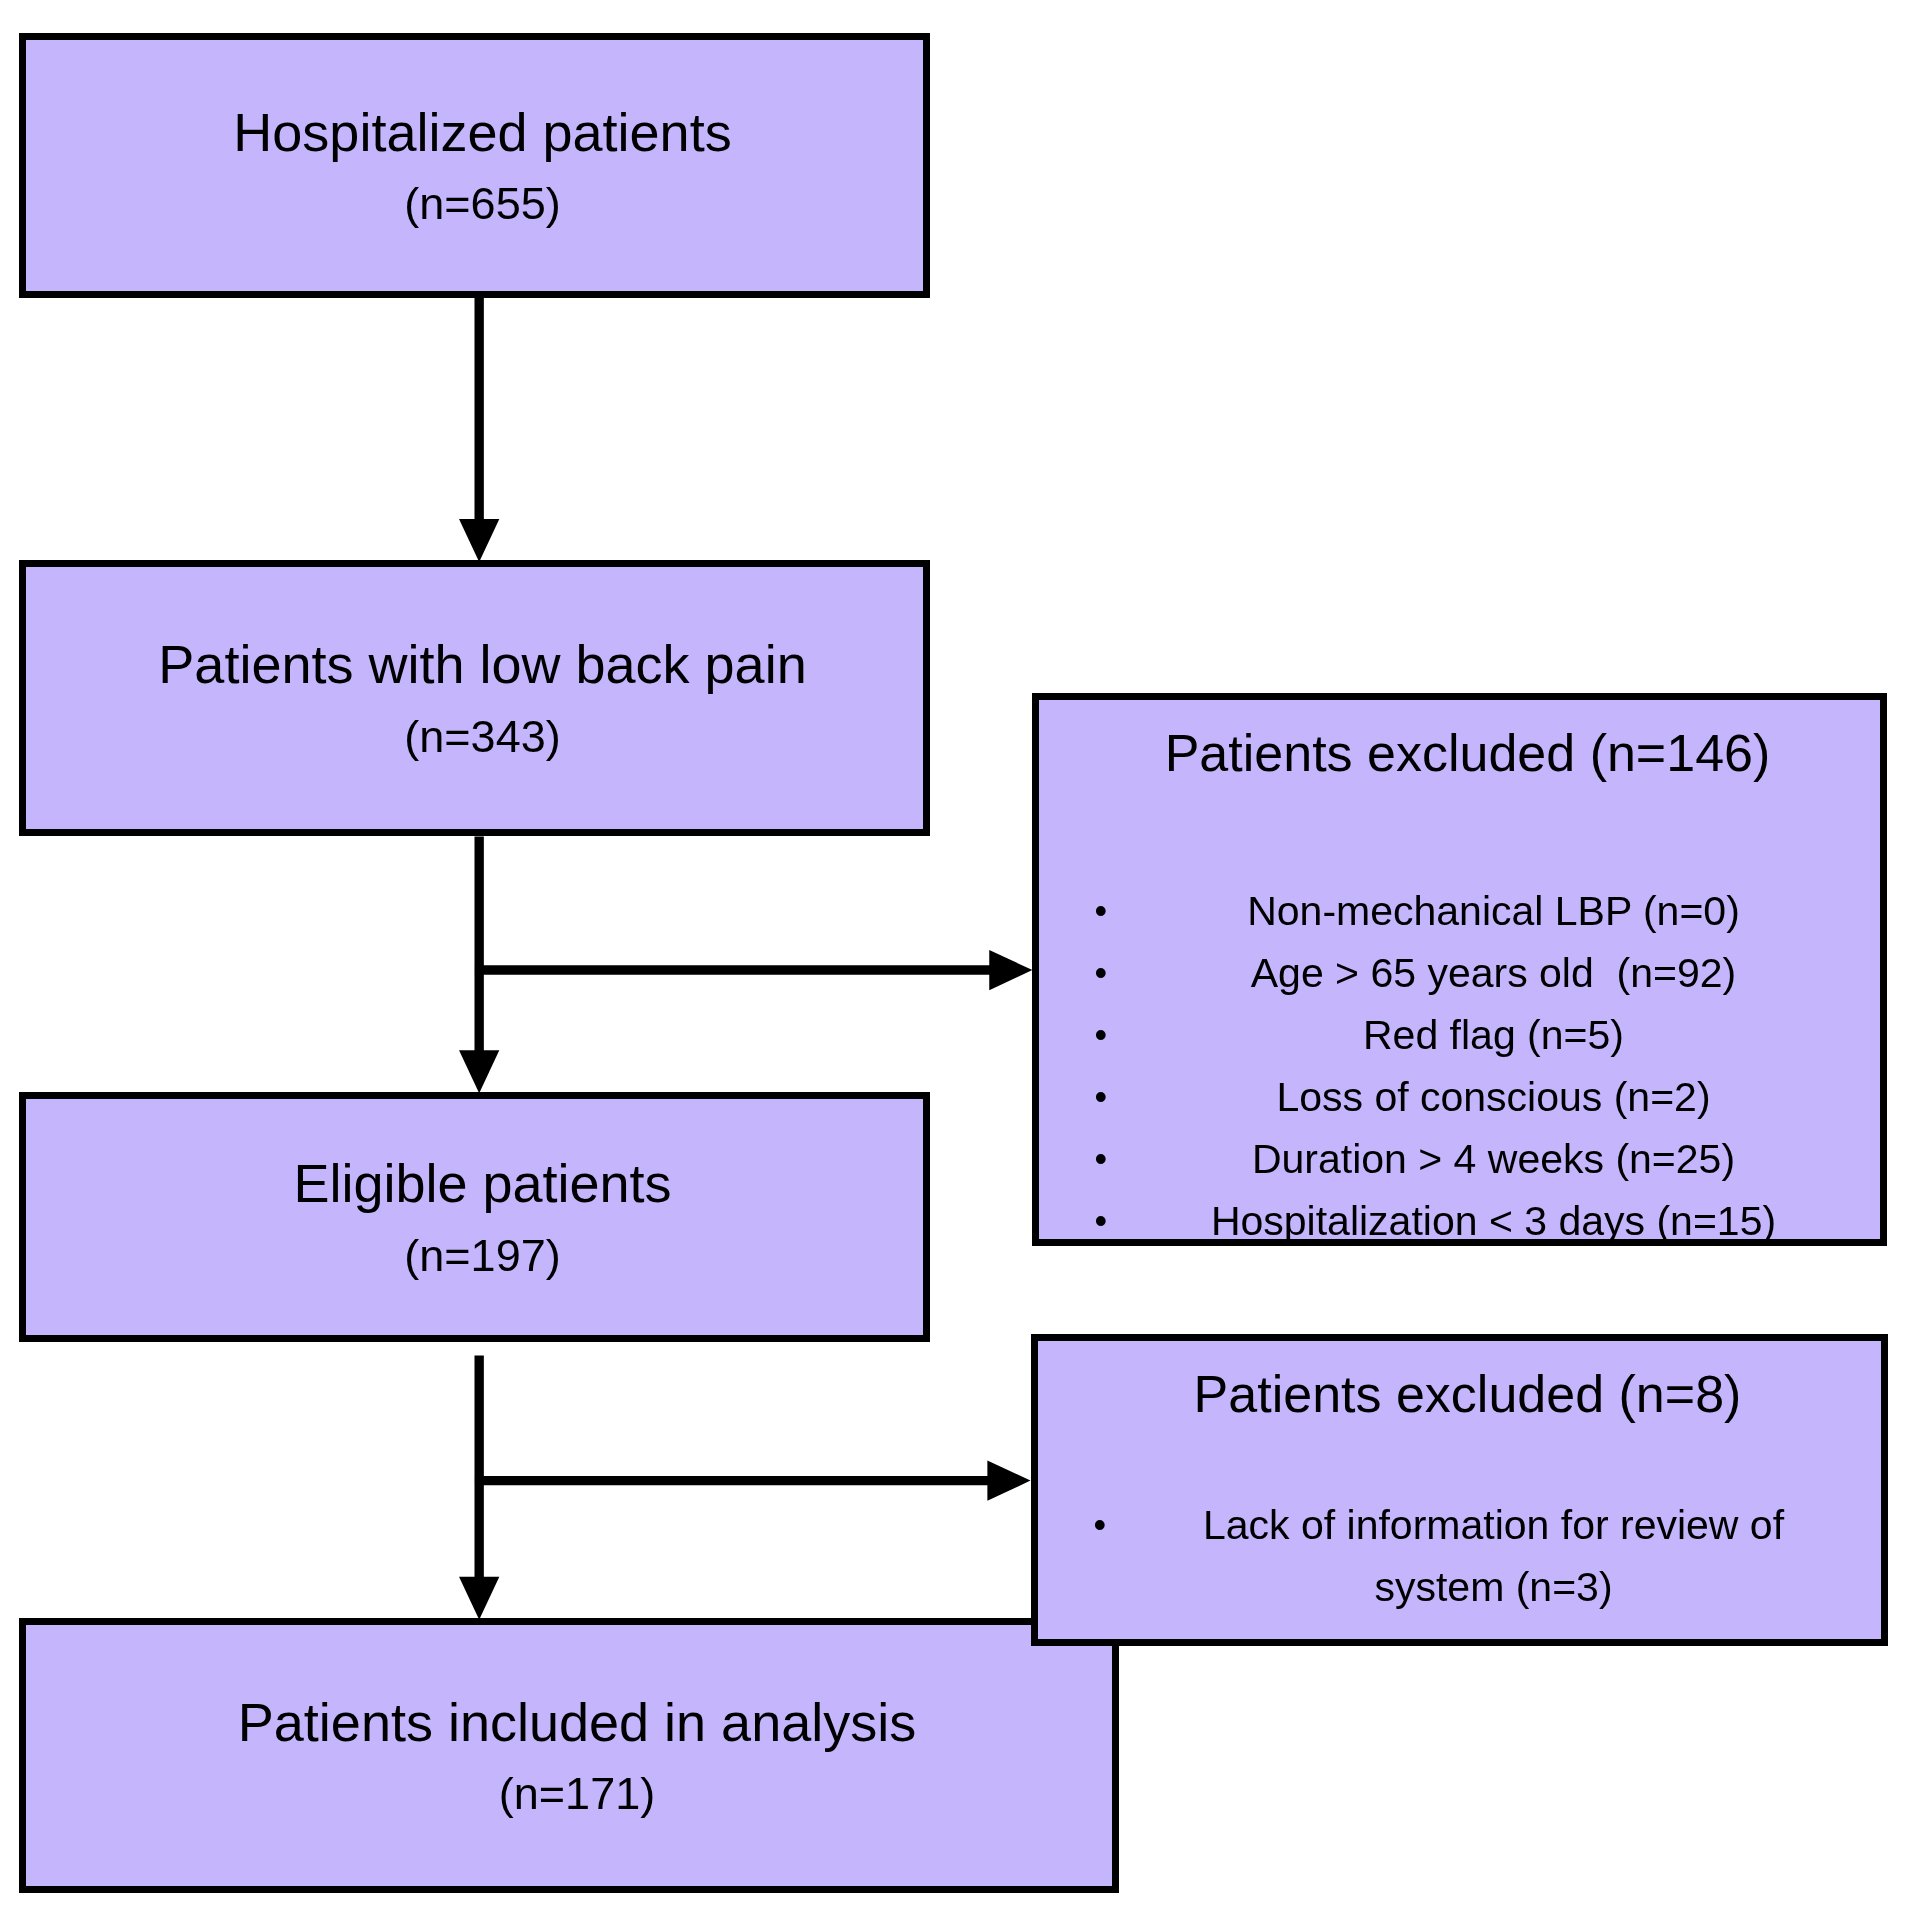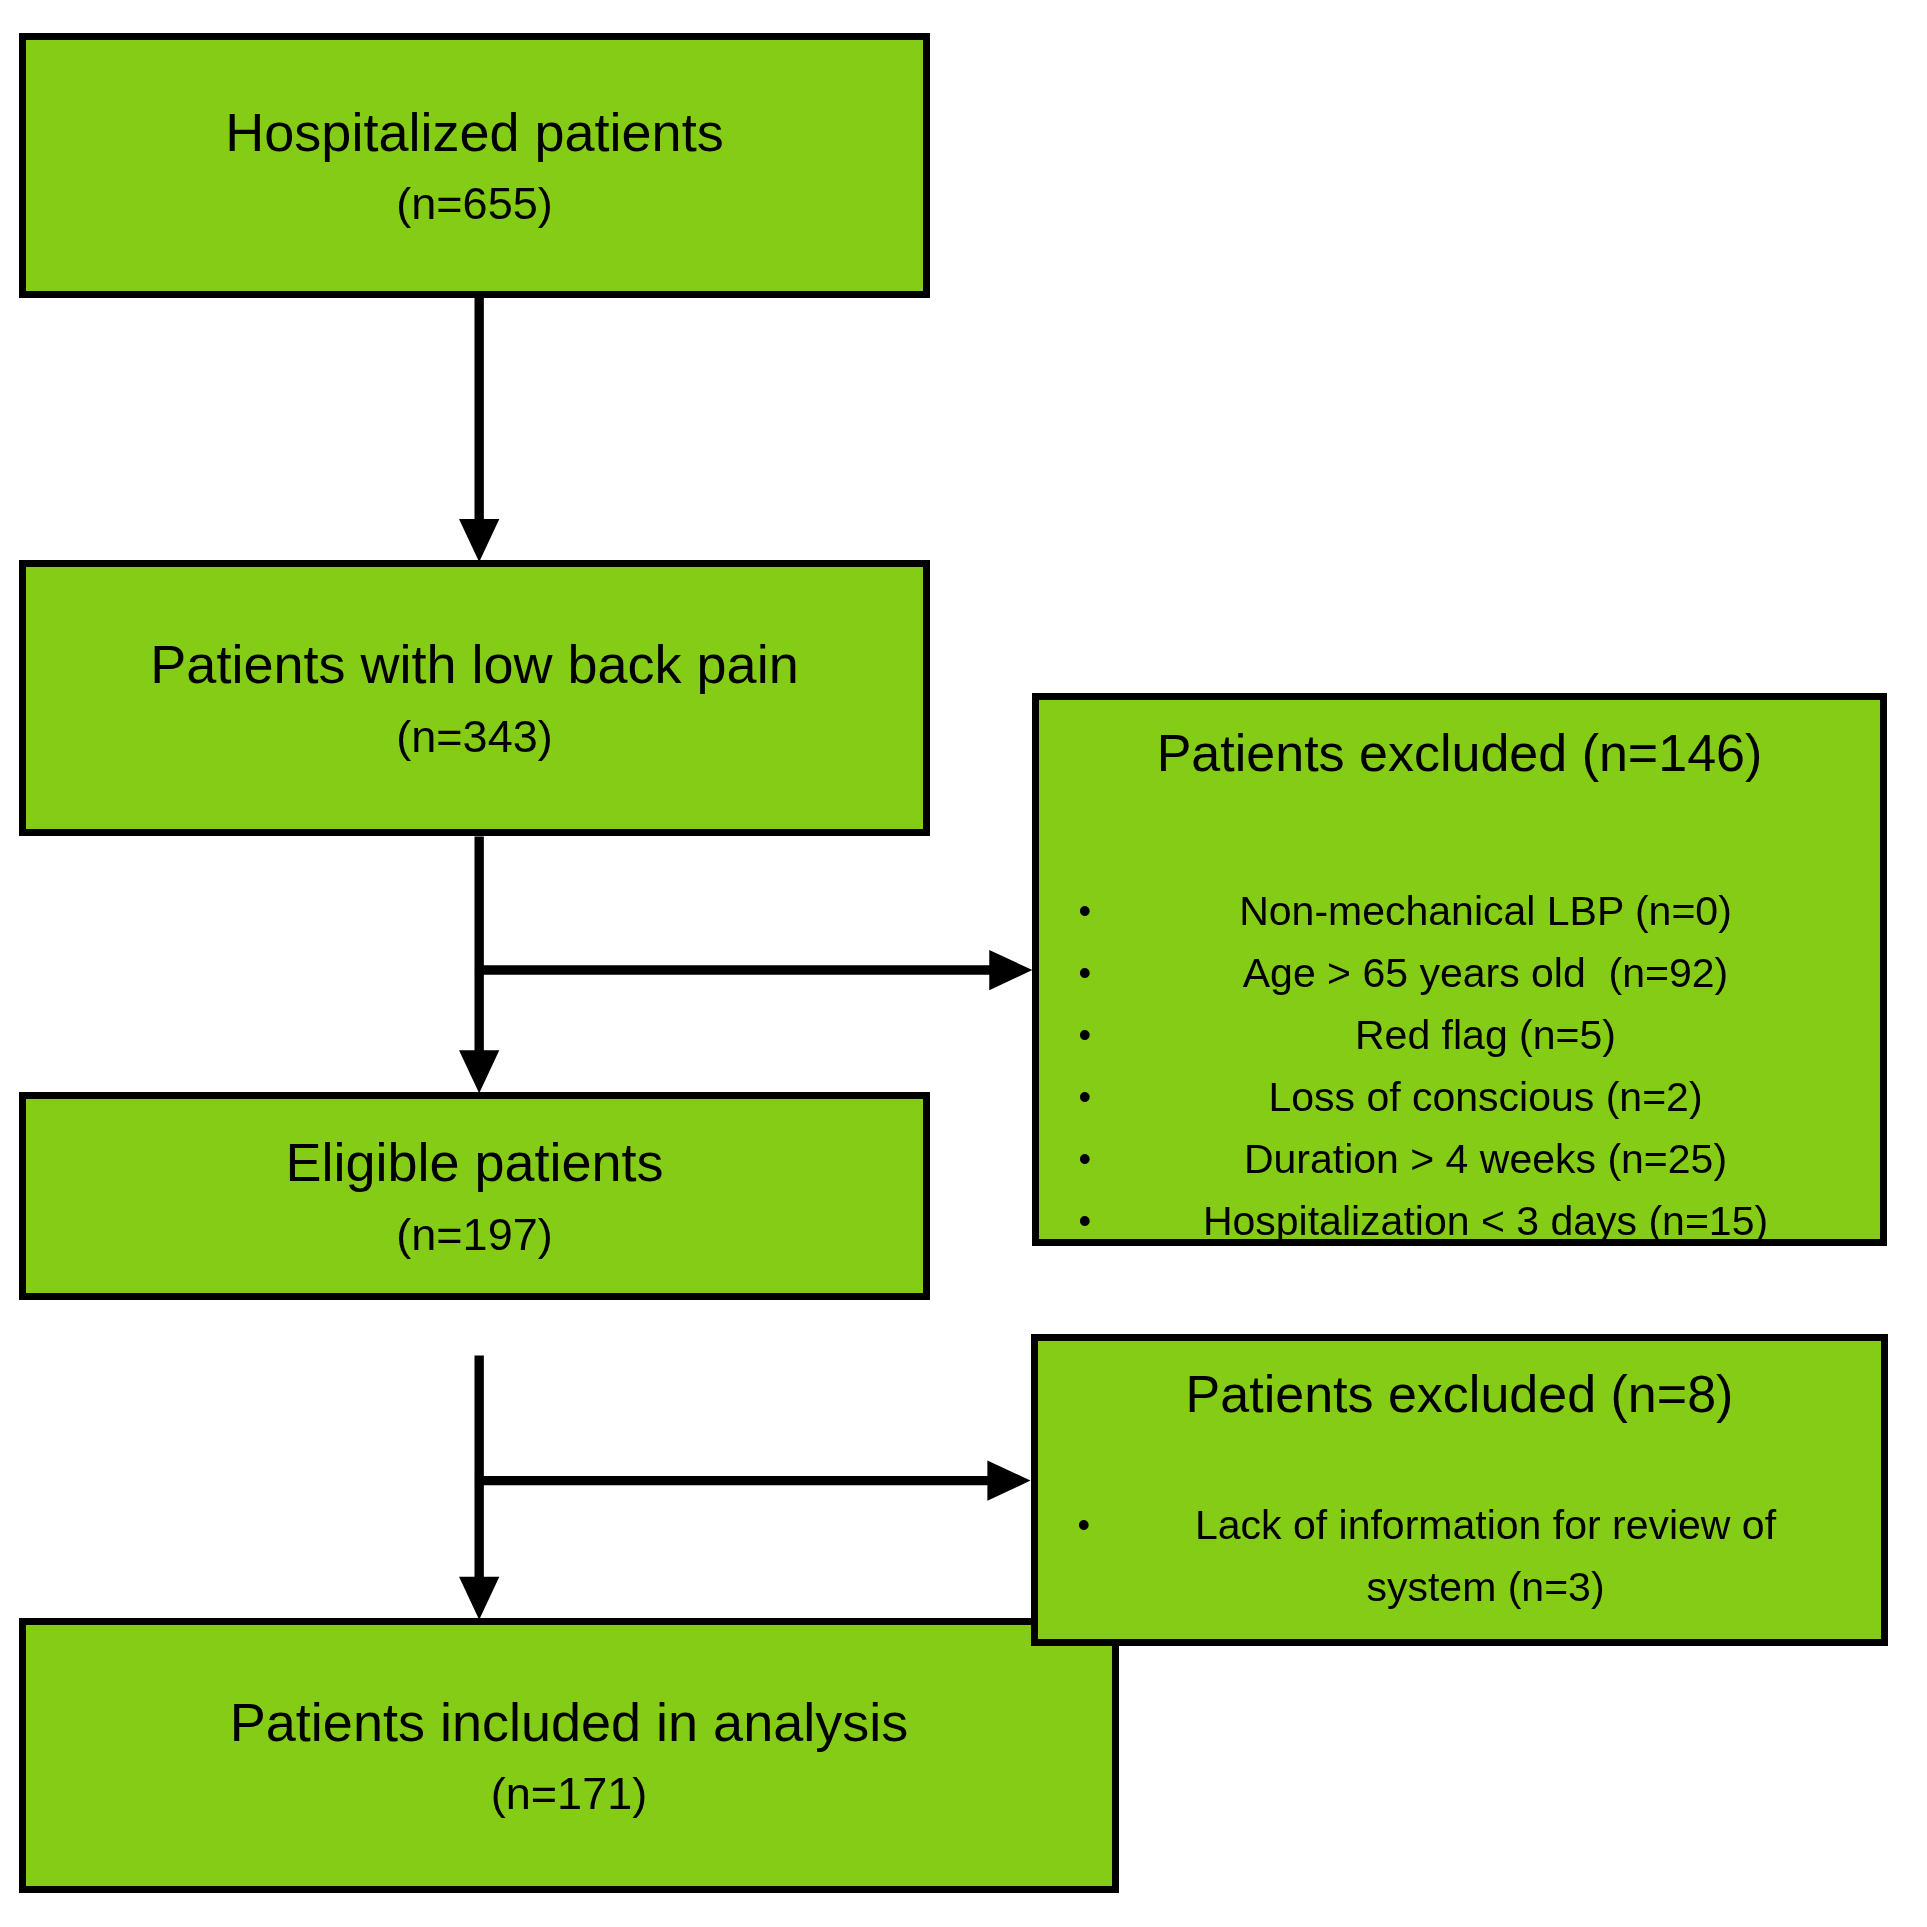--- a/index.html
+++ b/index.html
@@ -12,42 +12,43 @@
     color: #000000;
   }
   .connectors {
     position: absolute;
     left: 0; top: 0;
     width: 1927px; height: 1927px;
   }
   .node {
     position: absolute;
     border: 7.5px solid #000000;
-    background: #84cc16;
+    background: #c4b5fd;
     box-sizing: border-box;
+    padding-left: 16px;
   }
   .main-box {
     display: flex;
     flex-direction: column;
     align-items: center;
     justify-content: center;
     text-align: center;
   }
   .main-box .label {
     font-size: 54px;
     line-height: 1.2;
   }
   .main-box .count {
     font-size: 45px;
     line-height: 1.2;
     margin-top: 13px;
   }
   .box-hospitalized { left: 19px;  top: 33px;   width: 911px; height: 265px; }
   .box-lbp          { left: 19px;  top: 560px;  width: 911px; height: 276px; }
-  .box-eligible     { left: 19px;  top: 1092px; width: 911px; height: 208px; }
+  .box-eligible     { left: 19px;  top: 1092px; width: 911px; height: 250px; }
   .box-included     { left: 19px;  top: 1618px; width: 1100px; height: 275px; }
   .ex-box-1         { left: 1032px; top: 693px;  width: 855px; height: 553px; }
   .ex-box-2         { left: 1031px; top: 1334px; width: 857px; height: 312px; }
   .ex-title {
     margin-top: 20.6px;
     text-align: center;
     font-size: 52px;
     line-height: 1.25;
   }
   .ex-list {

